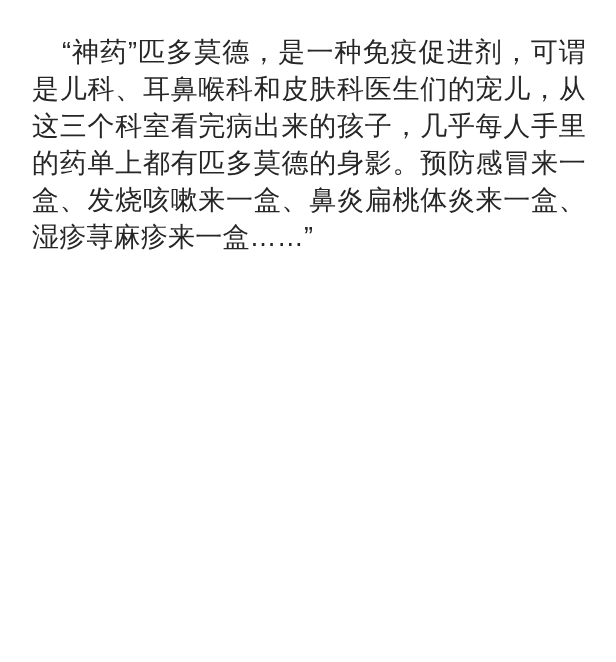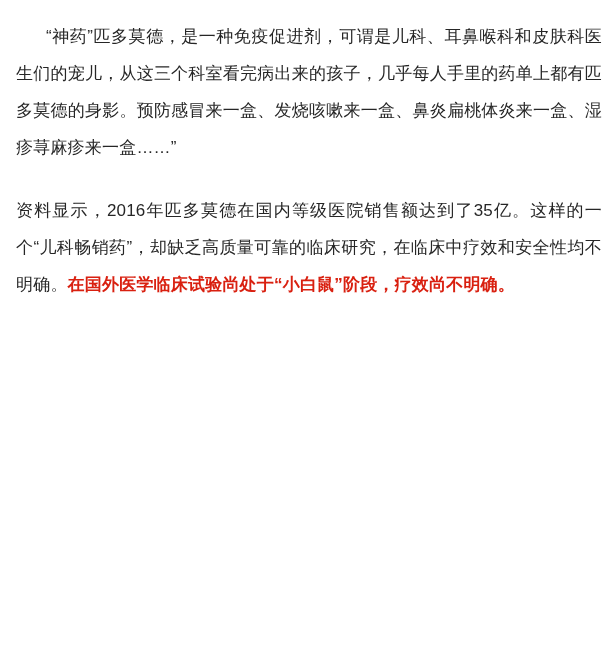--- a/index.html
+++ b/index.html
@@ -15,26 +15,26 @@
   }
   .page {
     position: relative;
     width: 616px;
     height: 662px;
     box-sizing: border-box;
     padding: 18px 14px 10px 16px;
     background: #ffffff;
   }
   .para {
-    font-size: 17px;
+    font-size: 27px;
     line-height: 37px;
     color: #262626;
     letter-spacing: 0.2px;
     text-align: justify;
-    margin: 0;
+    margin: 16px;
   }
   .para + .para {
     margin-top: 26px;
   }
   .para-1 {
     text-indent: 30px;
   }
   .hl {
     color: #d92010;
     font-weight: bold;
@@ -50,19 +50,16 @@
 </style>
 </head>
 <body>
 
 <div class="page">
 
   <p class="para para-1">
     <span>“神药”匹多莫德，是一种免疫促进剂，可谓是儿科、耳鼻喉科和皮肤科医生们的宠儿，从这三个科室看完病出来的孩子，几乎每人手里的药单上都有匹多莫德的身影。预防感冒来一盒、发烧咳嗽来一盒、鼻炎扁桃体炎来一盒、湿疹荨麻疹来一盒……”</span>
   </p>
 
-  <p class="para">
-    <span>资料显示，2016年匹多莫德在国内等级医院销售额达到了35亿。这样的一个“儿科畅销药”，却缺乏高质量可靠的临床研究，在临床中疗效和安全性均不明确。</span><span class="hl">在国外医学临床试验尚处于“小白鼠”阶段，疗效尚不明确。</span>
-  </p>
 
 
   <div class="footer-rule"></div>
 </div>
 
 </body></html>

